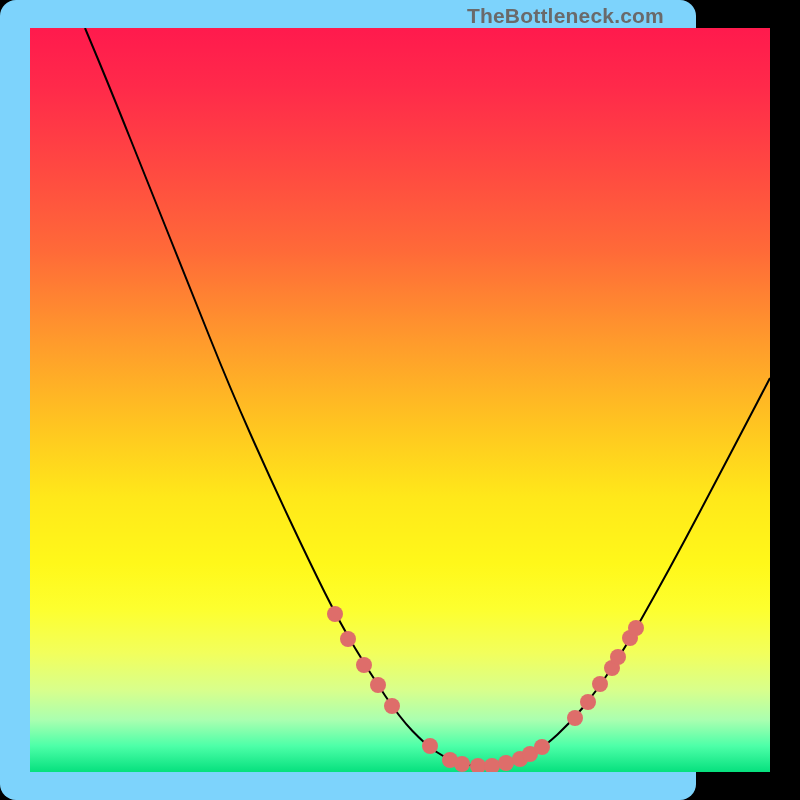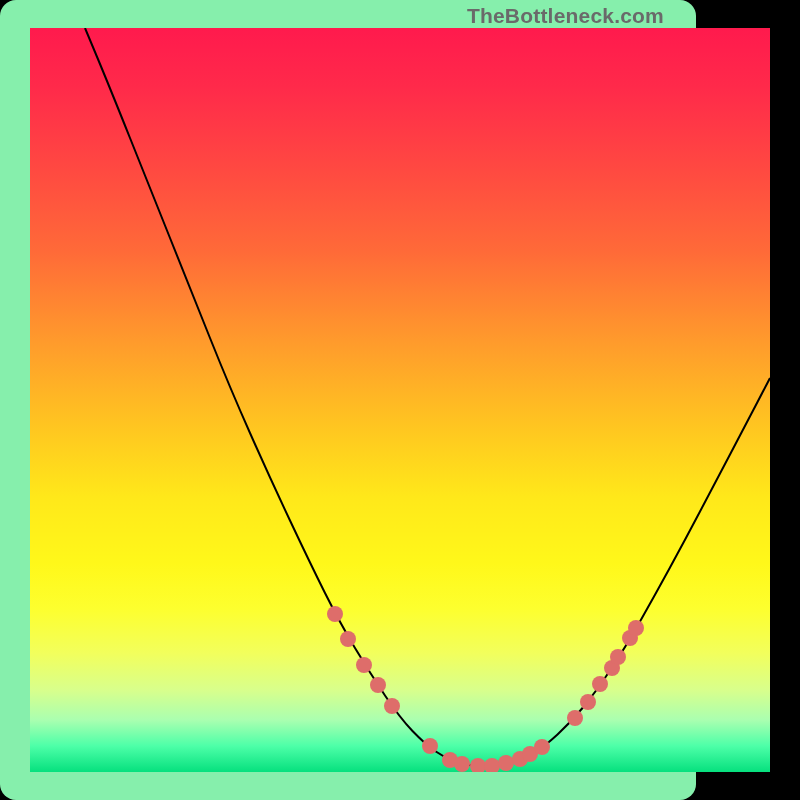--- a/index.html
+++ b/index.html
@@ -1,21 +1,21 @@
 <!DOCTYPE html>
 <html><head>
 <meta charset="utf-8">
 <style>
   * { margin: 0; padding: 0; box-sizing: border-box; }
   html, body { width: 800px; height: 800px; overflow: hidden; background: #000; }
   .stage {
     position: relative;
     width: 696px;
     height: 800px;
-    background: #86efac;
+    background: #7dd3fc;
     border-radius: 16px;
   }
   .plot {
     position: absolute;
     left: 30px;
     top: 28px;
     width: 740px;
     height: 744px;
     background: linear-gradient(to bottom,
       #ff1a4d 0%,

